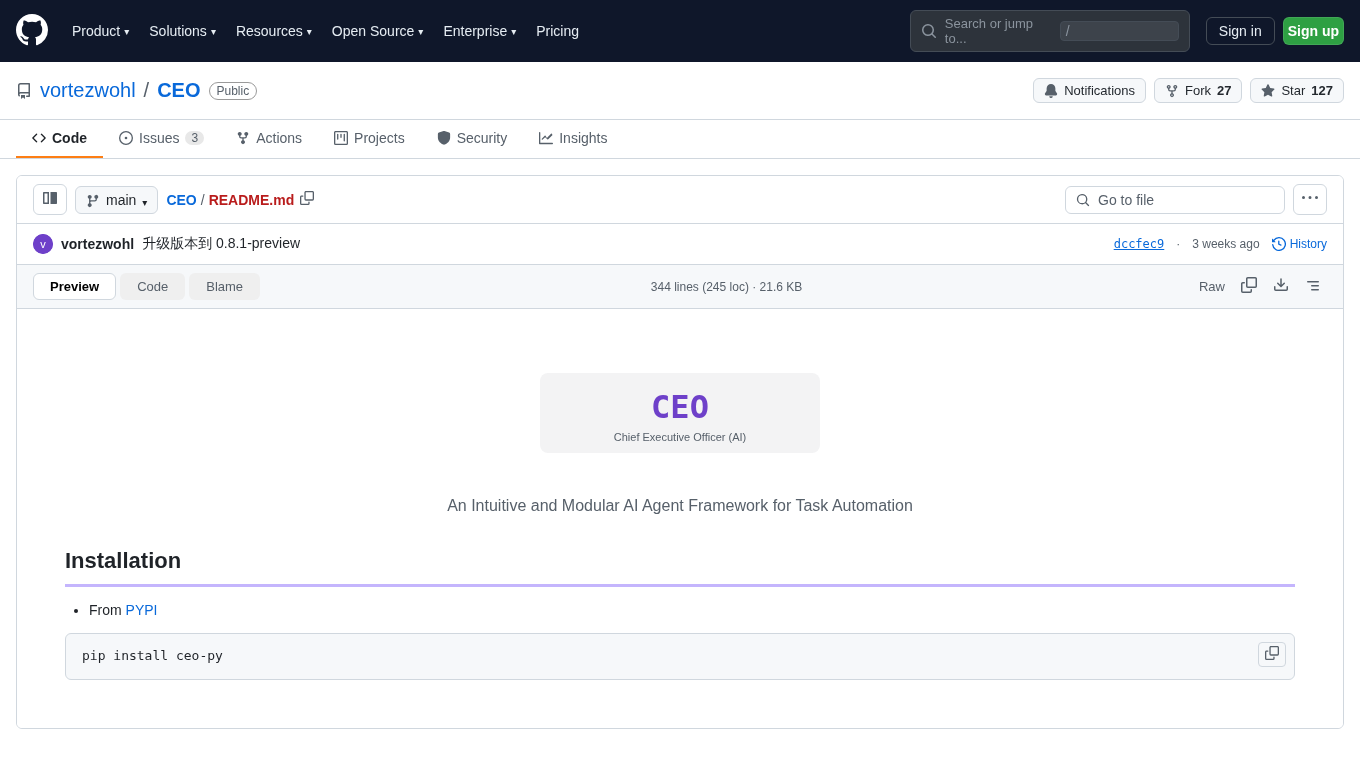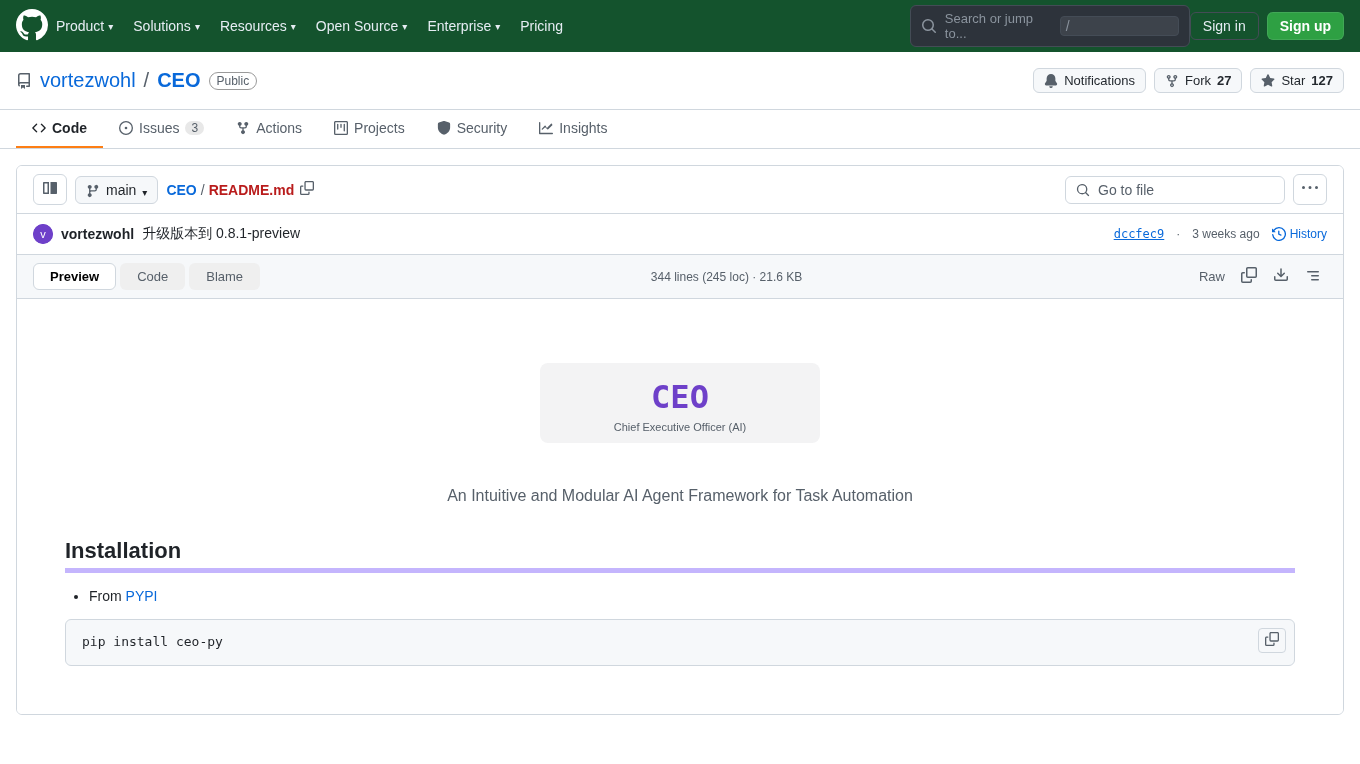--- a/index.html
+++ b/index.html
@@ -1,28 +1,28 @@
 <!DOCTYPE html>
 <html><head>
   <meta charset="utf-8">
   <style>
     * { box-sizing: border-box; margin: 0; padding: 0; }
     body { font-family: -apple-system, BlinkMacSystemFont, "Segoe UI", Helvetica, Arial, sans-serif; font-size: 14px; color: #1f2328; background: #fff; }
     
     
-    .header { background: #14532d; color: #fff; display: flex; align-items: center; padding: 0 16px; height: 52px; gap: 0; }
+    .header { background: #0f172a; color: #fff; display: flex; align-items: center; padding: 0 16px; height: 62px; gap: 16px; }
     .header-logo { color: #fff; flex-shrink: 0; }
     .header-nav { display: flex; align-items: center; gap: 4px; flex: 1; }
     .header-nav-item { color: #e6edf3; padding: 6px 8px; border-radius: 6px; cursor: pointer; font-size: 14px; font-weight: 500; display: flex; align-items: center; gap: 4px; white-space: nowrap; }
     .header-search { background: #2d333b; border: 1px solid #444c56; border-radius: 6px; color: #8b949e; padding: 5px 10px; display: flex; align-items: center; gap: 8px; width: 280px; cursor: pointer; }
     .header-search span { flex: 1; font-size: 14px; }
     .kbd { background: rgba(177,186,196,0.12); border: 1px solid #444c56; border-radius: 4px; padding: 1px 5px; font-size: 12px; color: #8b949e; }
     .header-actions { display: flex; align-items: center; gap: 8px; margin-left: auto; }
     .btn-signin { background: transparent; border: 1px solid #444c56; color: #e6edf3; padding: 5px 12px; border-radius: 6px; cursor: pointer; font-size: 14px; }
-    .btn-signup { background: #2ea043; border: 1px solid rgba(240,246,252,0.1); color: #fff; padding: 5px 12px; border-radius: 6px; cursor: pointer; font-size: 14px; font-weight: 600; }
+    .btn-signup { background: #2ea043; border: 1px solid rgba(240,246,252,0.1); color: #fff; padding: 5px 4px; border-radius: 6px; cursor: pointer; font-size: 14px; font-weight: 600; }
     
     
     .repo-header { border-bottom: 1px solid #d0d7de; padding: 16px 16px 0; display: flex; align-items: center; justify-content: space-between; }
     .repo-title { display: flex; align-items: center; gap: 8px; padding-bottom: 16px; }
     .repo-title a { color: #0969da; font-size: 20px; font-weight: 400; text-decoration: none; }
     .repo-title .separator { color: #57606a; font-size: 20px; }
     .public-badge { background: transparent; border: 1px solid #9a9a9a; border-radius: 20px; padding: 1px 7px; font-size: 12px; color: #57606a; font-weight: 500; }
     .repo-actions { display: flex; align-items: center; gap: 8px; padding-bottom: 16px; }
     .repo-action-btn { display: flex; align-items: center; gap: 6px; border: 1px solid #d0d7de; border-radius: 6px; padding: 4px 10px; font-size: 13px; cursor: pointer; background: #f6f8fa; color: #24292f; }
     
@@ -61,21 +61,21 @@
     .file-tab { padding: 5px 16px; border-radius: 6px; font-size: 13px; cursor: pointer; border: 1px solid transparent; }
     .file-tab.active { background: #fff; border-color: #d0d7de; font-weight: 600; }
     .file-tab:not(.active) { color: #57606a; }
     .file-meta { color: #57606a; font-size: 12px; }
     .file-actions { display: flex; align-items: center; gap: 4px; }
     .file-action-btn { background: transparent; border: none; cursor: pointer; color: #57606a; padding: 4px 6px; border-radius: 4px; font-size: 13px; }
     
     
     .file-content { padding: 24px 48px 40px; background: #fff; font-size: 14px; line-height: 1.6; }
     .file-content .tagline { text-align: center; color: #57606a; font-size: 16px; margin-bottom: 24px; }
-    .file-content h2 { font-size: 22px; font-weight: 600; margin: 24px 0 12px; border-bottom: 5px solid #c4b5fd; }
+    .file-content h2 { font-size: 22px; font-weight: 600; margin: 24px 0 12px; padding-bottom: 6px; border-bottom: 3px solid #c4b5fd; }
     .file-content ul { padding-left: 24px; margin-bottom: 12px; }
     .file-content li { margin-bottom: 4px; }
     .file-content a { color: #0969da; text-decoration: none; }
     .code-block { background: #f6f8fa; border-radius: 6px; padding: 12px 16px; font-family: monospace; font-size: 13px; margin: 8px 0; position: relative; border: 1px solid #d0d7de; }
     .code-copy { position: absolute; right: 8px; top: 8px; background: #f6f8fa; border: 1px solid #d0d7de; border-radius: 4px; padding: 3px 6px; cursor: pointer; color: #57606a; font-size: 12px; }
     
     
     .logo-area { display: flex; justify-content: center; padding: 20px 0; }
     .logo-placeholder { width: 280px; height: 120px; display: flex; align-items: center; justify-content: center; }
     

